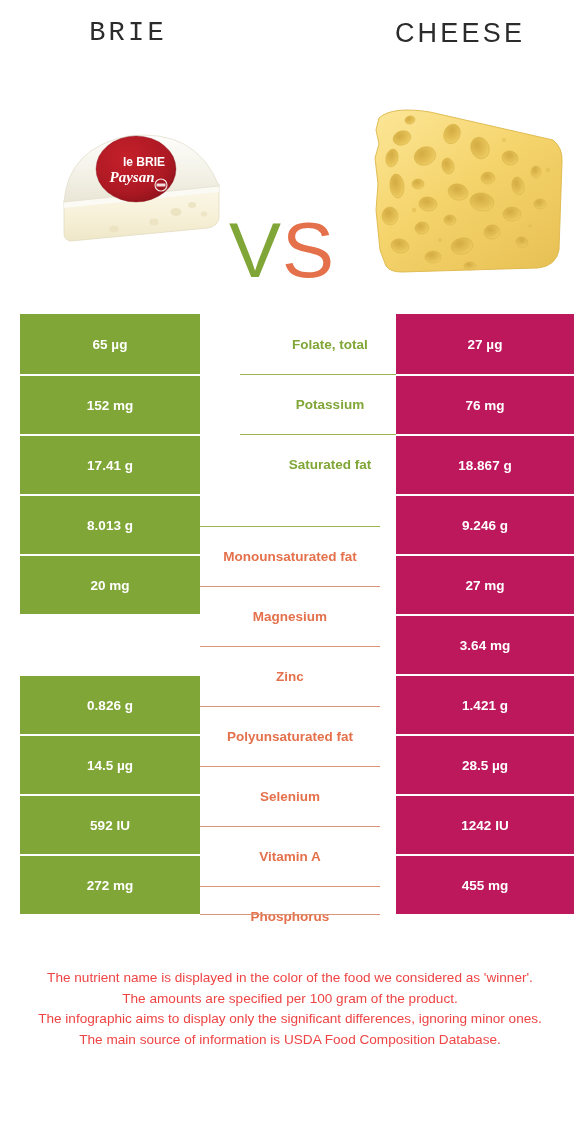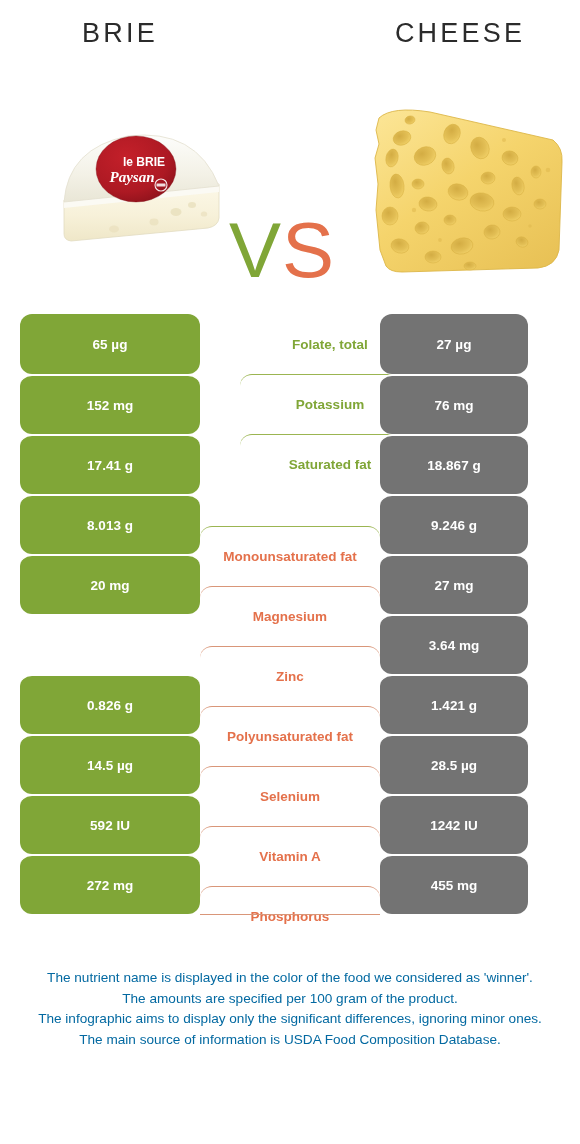--- a/index.html
+++ b/index.html
@@ -16,21 +16,21 @@
   .headings{position:absolute;top:18px;left:0;width:580px;height:44px;}
   .heading{
     position:absolute;top:0;
     font-size:27px;
     font-weight:300;
     letter-spacing:3.2px;
     color:#2b2b2b;
     text-align:center;
     white-space:nowrap;
   }
-  .heading.left{left:20px;width:200px;}
+  .heading.left{left:28px;width:200px;font-family:Liberation Mono, monospace;}
   .heading.right{left:360px;width:200px;}
 
   
   .hero{position:absolute;top:78px;left:0;width:580px;height:212px;}
 
   .vs{
     position:absolute;left:220px;top:130px;
     width:124px;height:84px;
     font-size:78px;line-height:84px;
     font-weight:300;
@@ -49,58 +49,57 @@
   .cheese-wrap{position:absolute;left:370px;top:22px;width:200px;height:182px;}
 
   
   .table{position:absolute;left:20px;top:314px;width:538px;height:600px;}
   .row{position:relative;height:60px;width:538px;}
   .cell{
     position:absolute;top:0;height:60px;
     display:flex;align-items:center;justify-content:center;
     font-size:13.5px;
     box-sizing:border-box;
-    border-radius:12px;
   }
   .cell-left{
     left:0;width:180px;
     background:#80a637;color:#ffffff;
     font-weight:600;
   }
   .cell-mid{
     left:180px;width:180px;
     background:#ffffff;
     font-weight:700;
     font-size:13.5px;
     text-align:center;
   }
   .cell-right{
-    left:360px;width:148px;
-    background:#737373;color:#ffffff;
+    left:376px;width:178px;
+    background:#be185d;color:#ffffff;
     font-weight:600;
   }
   .row + .row .cell-left{border-top:2px solid #ffffff;}
   .row + .row .cell-right{border-top:2px solid #ffffff;}
   .cell-mid{border-top:1px solid transparent;}
   .row.win-left .cell-mid{color:#80a637;margin-left:40px;}
   .row.win-right .cell-mid{color:#e4714b;margin-top:32px;}
   .row.win-left + .row .cell-mid{border-top:1px solid #9bb551;}
   .row.win-right + .row .cell-mid{border-top:1px solid #d99679;}
   .row:first-child .cell-mid{border-top:1px solid transparent;}
   .table-underline{
     position:absolute;left:180px;top:600px;width:180px;height:1px;
   }
 
   
   .footer{
     position:absolute;left:24px;top:968px;width:532px;
     text-align:center;
     font-size:13.6px;
     line-height:20.5px;
-    color:#0369a1;
+    color:#ef4444;
     font-weight:400;
   }
   .footer p{margin:0;}
 </style>
 </head>
 <body>
 
 <div class="page">
 
   <div class="headings">

